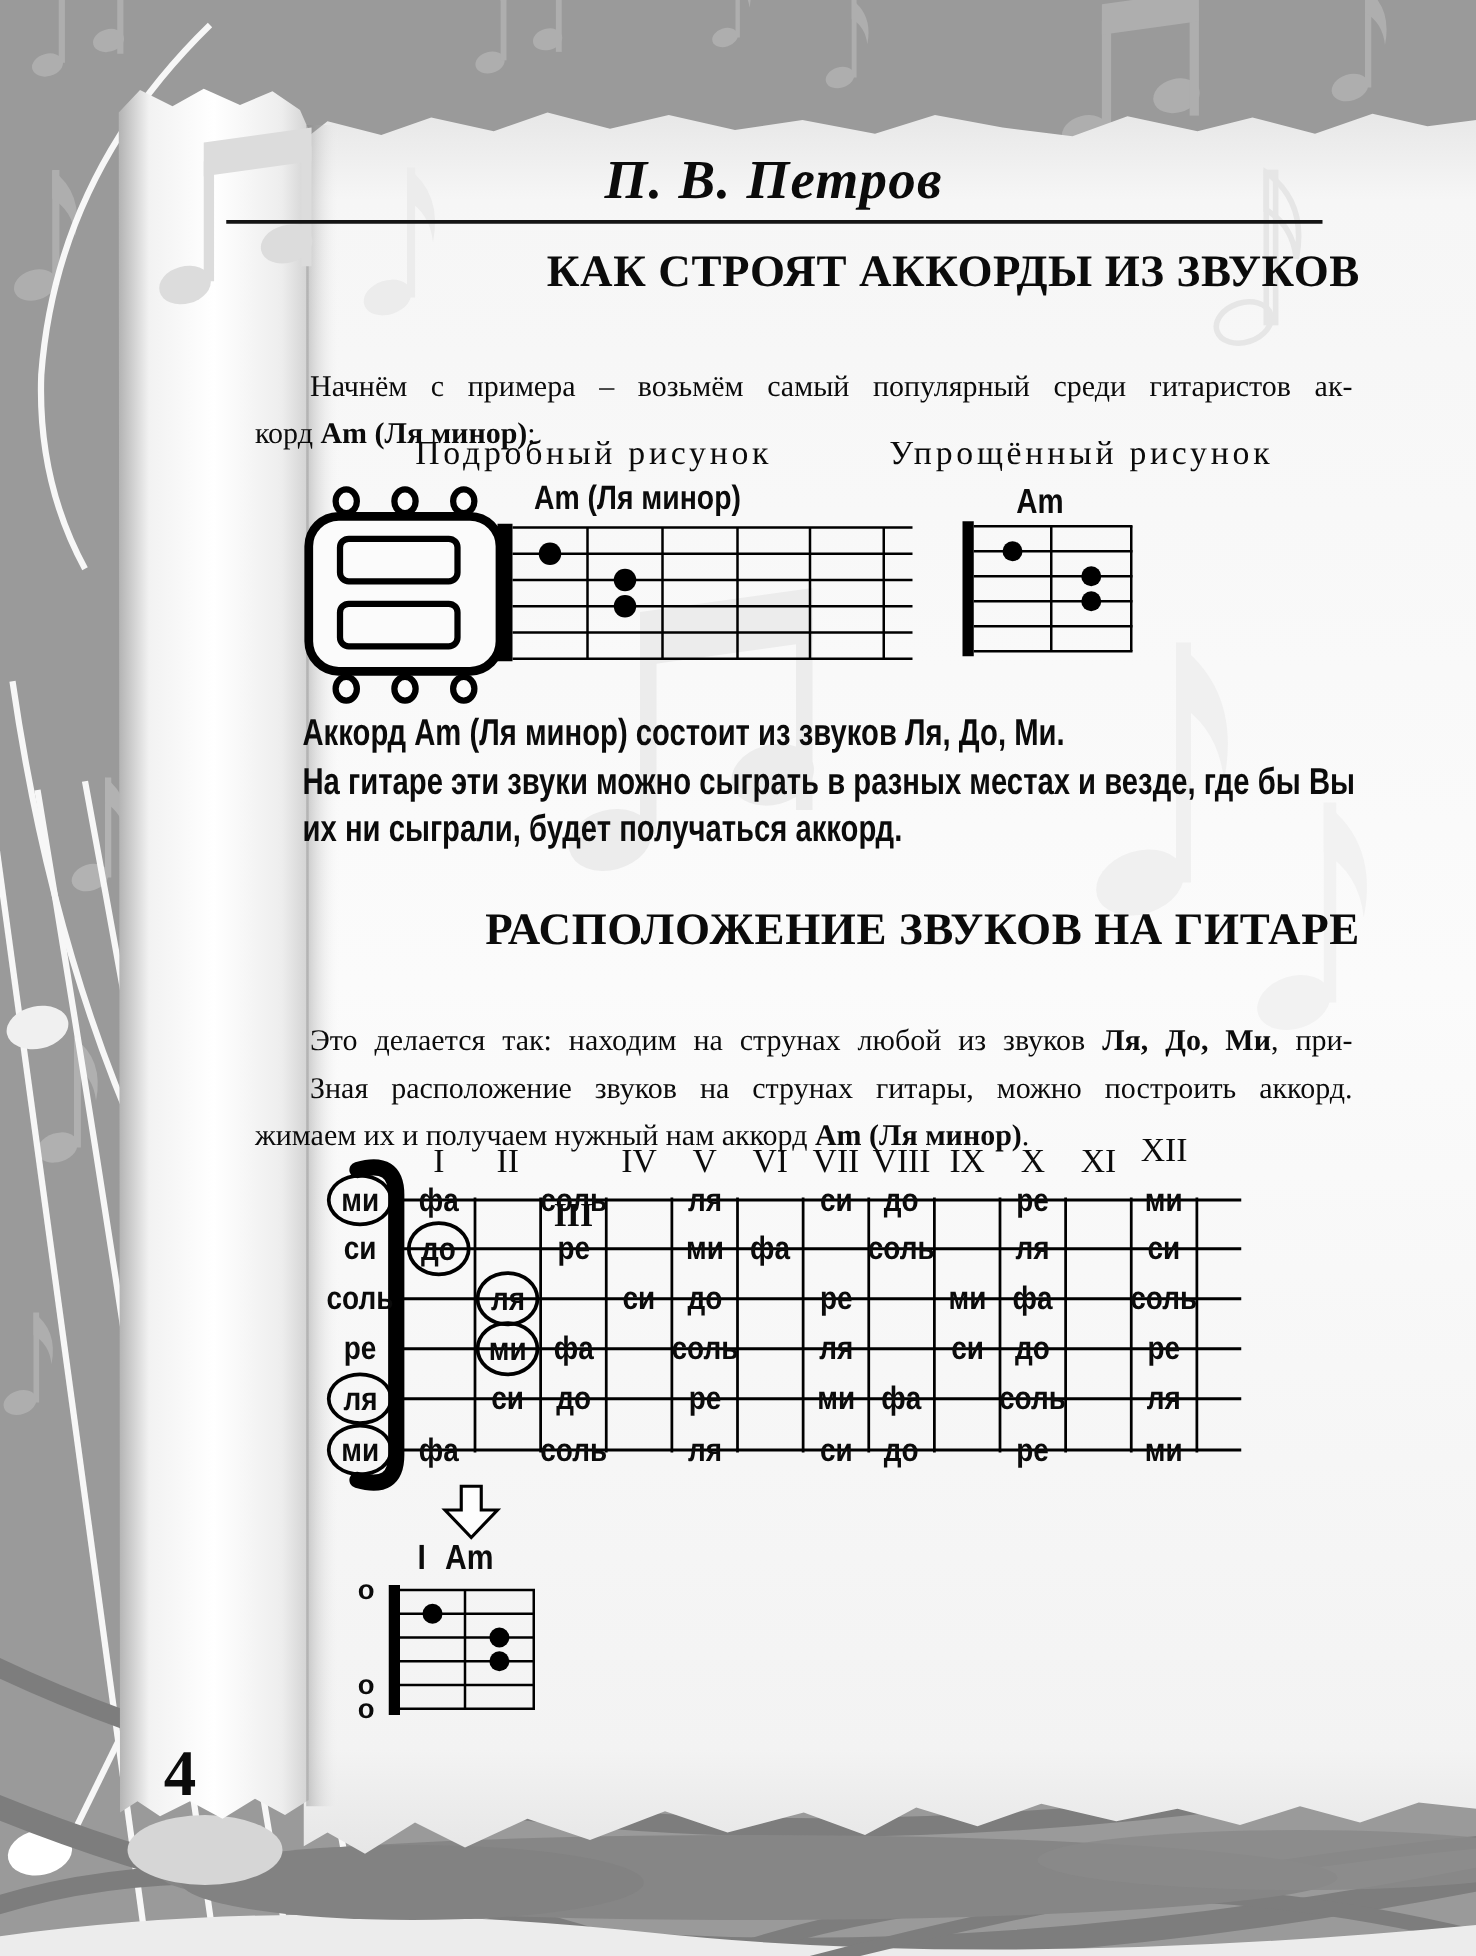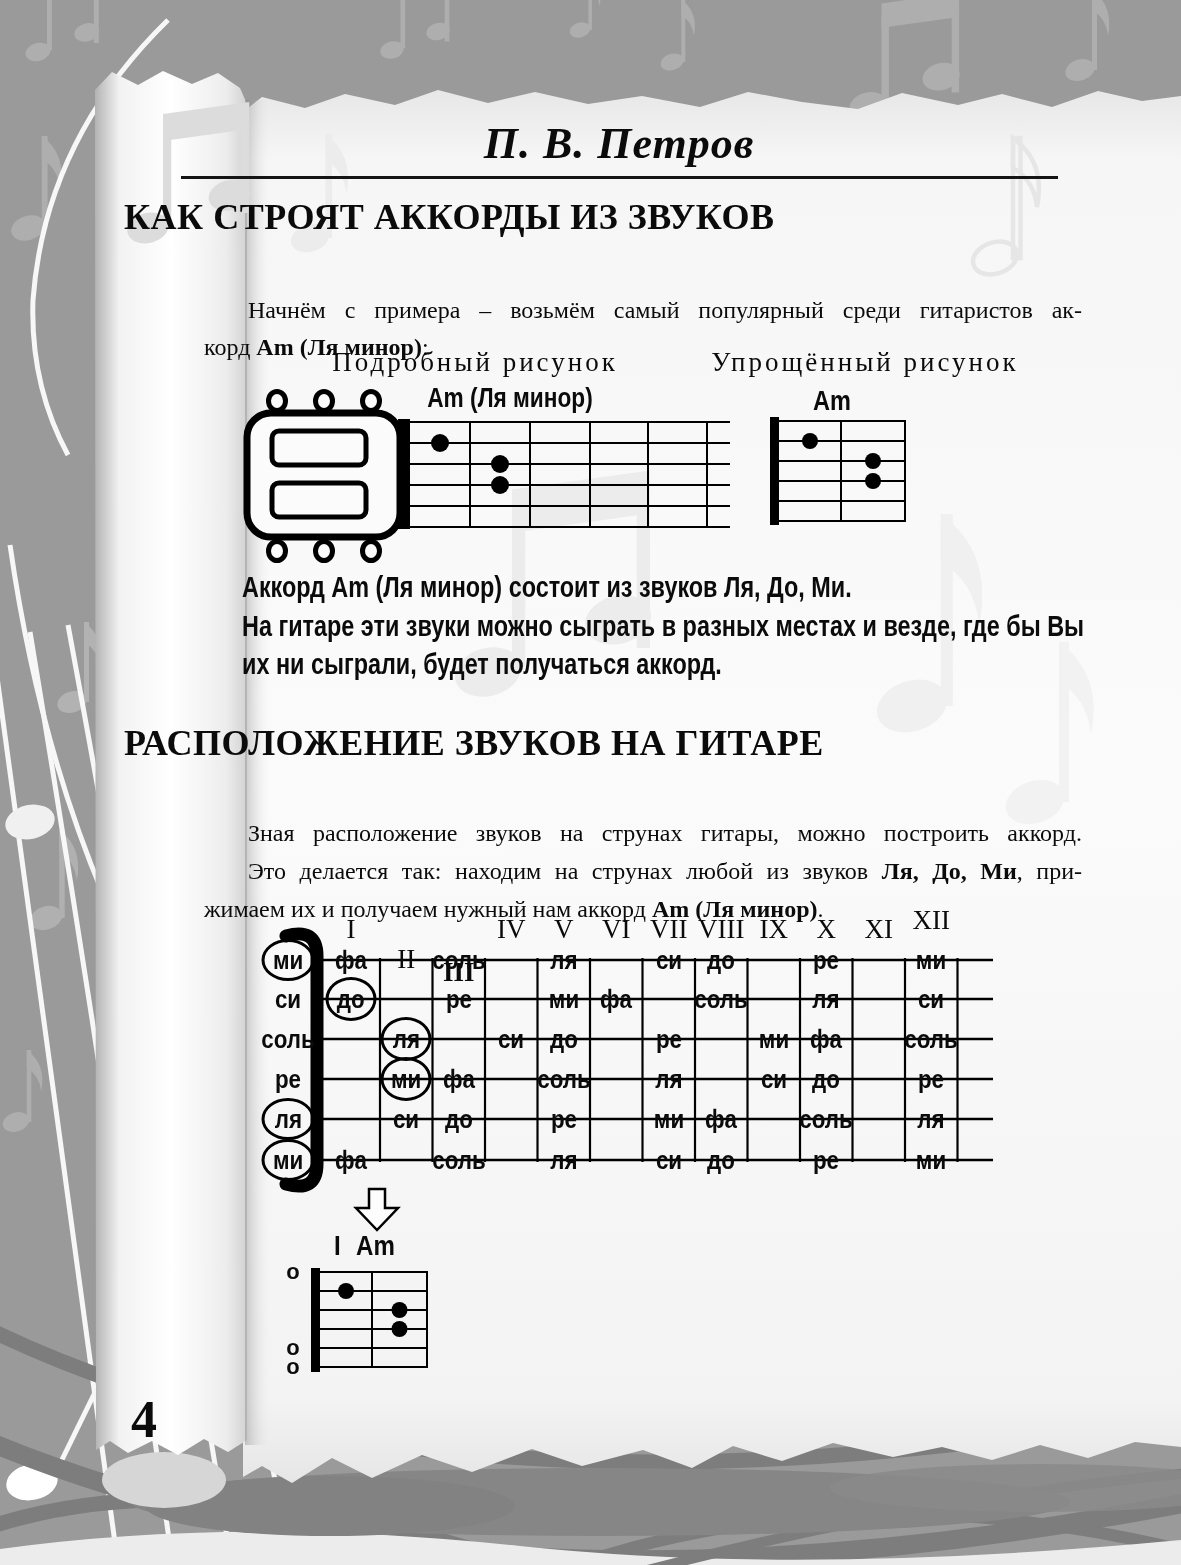--- a/index.html
+++ b/index.html
@@ -4,21 +4,21 @@
 <style>
   html,body{margin:0;padding:0;background:#9a9a9a;}
   .canvas{position:relative;width:1181px;height:1565px;overflow:hidden;background:#9a9a9a;
           font-family:"Liberation Serif",serif;color:#0b0b0b;}
   .bg,.fg{position:absolute;left:0;top:0;width:1181px;height:1565px;}
   .content{position:absolute;left:0;top:0;width:1181px;height:1236px;}
 
   .author{position:absolute;left:180px;top:118px;width:878px;text-align:center;
           font-style:italic;font-weight:bold;font-size:44px;letter-spacing:1px;}
   .rule{position:absolute;left:181px;top:176px;width:877px;height:3px;background:#141414;}
-  .h1{position:absolute;left:124px;top:196px;width:940px;text-align:left;
+  .h1{position:absolute;left:148px;top:196px;width:940px;text-align:right;
       font-weight:bold;font-size:36px;letter-spacing:.5px;}
   .h2pos{top:722px;}
 
   .para{position:absolute;left:204px;width:878px;font-size:24px;line-height:37px;margin-top:24px;}
   .p1{top:268px;}
   .p2{top:790px;line-height:38px;}
   .tline{text-align:left;}
   .tline.fill{text-align:justify;text-align-last:justify;}
   .tline.ind{text-indent:44px;}
 
@@ -238,28 +238,28 @@
     <div class="chord-title ct2 cond"><span class="sqz">Am</span></div>
 
     <div class="boldblock cond" id="noteblock">
         <div class="bl">Аккорд Am (Ля минор) состоит из звуков Ля, До, Ми.</div>
         <div class="bl">На гитаре эти звуки можно сыграть в разных местах и везде, где бы Вы</div>
         <div class="bl">их ни сыграли, будет получаться аккорд.</div>
       </div>
 
     <div class="h1 h2pos">РАСПОЛОЖЕНИЕ ЗВУКОВ НА ГИТАРЕ</div>
     <div class="para p2" id="para2">
+        <div class="tline ind fill"><span>Это делается так: находим на струнах любой из звуков </span><b>Ля, До, Ми</b><span>, при-</span></div>
         <div class="tline ind fill"><span>Зная расположение звуков на струнах гитары, можно построить аккорд.</span></div>
-        <div class="tline ind fill"><span>Это делается так: находим на струнах любой из звуков </span><b>Ля, До, Ми</b><span>, при-</span></div>
         <div class="tline"><span>жимаем их и получаем нужный нам аккорд </span><b>Am (Ля минор)</b><span>.</span></div>
       </div>
 
     <div id="boardlabels">
         <div class="numeral" style="left: 351px; top: 929px;">I</div>
-        <div class="numeral" style="left: 406.25px; top: 959px;">II</div>
+        <div class="numeral" style="left: 406.25px; top: 929px;">II</div>
         <div class="numeral" style="left: 458.75px; top: 972px; font-weight: bold;">III</div>
         <div class="numeral" style="left: 511.25px; top: 929px;">IV</div>
         <div class="numeral" style="left: 563.75px; top: 929px;">V</div>
         <div class="numeral" style="left: 616.25px; top: 929px;">VI</div>
         <div class="numeral" style="left: 668.75px; top: 929px;">VII</div>
         <div class="numeral" style="left: 721.25px; top: 929px; text-align: right;">VIII</div>
         <div class="numeral" style="left: 773.75px; top: 929px;">IX</div>
         <div class="numeral" style="left: 826.25px; top: 929px;">X</div>
         <div class="numeral" style="left: 878.75px; top: 929px;">XI</div>
         <div class="numeral" style="left: 931.25px; top: 920px;">XII</div>

